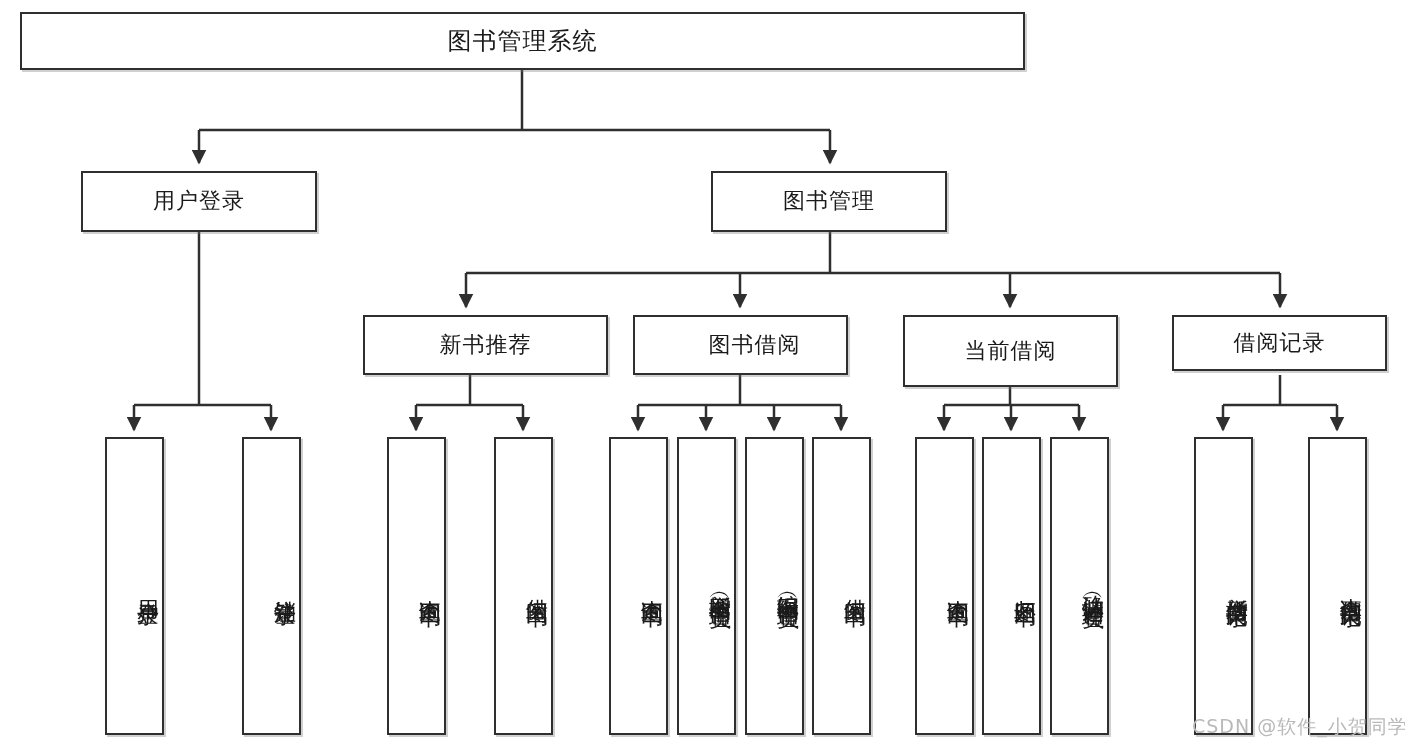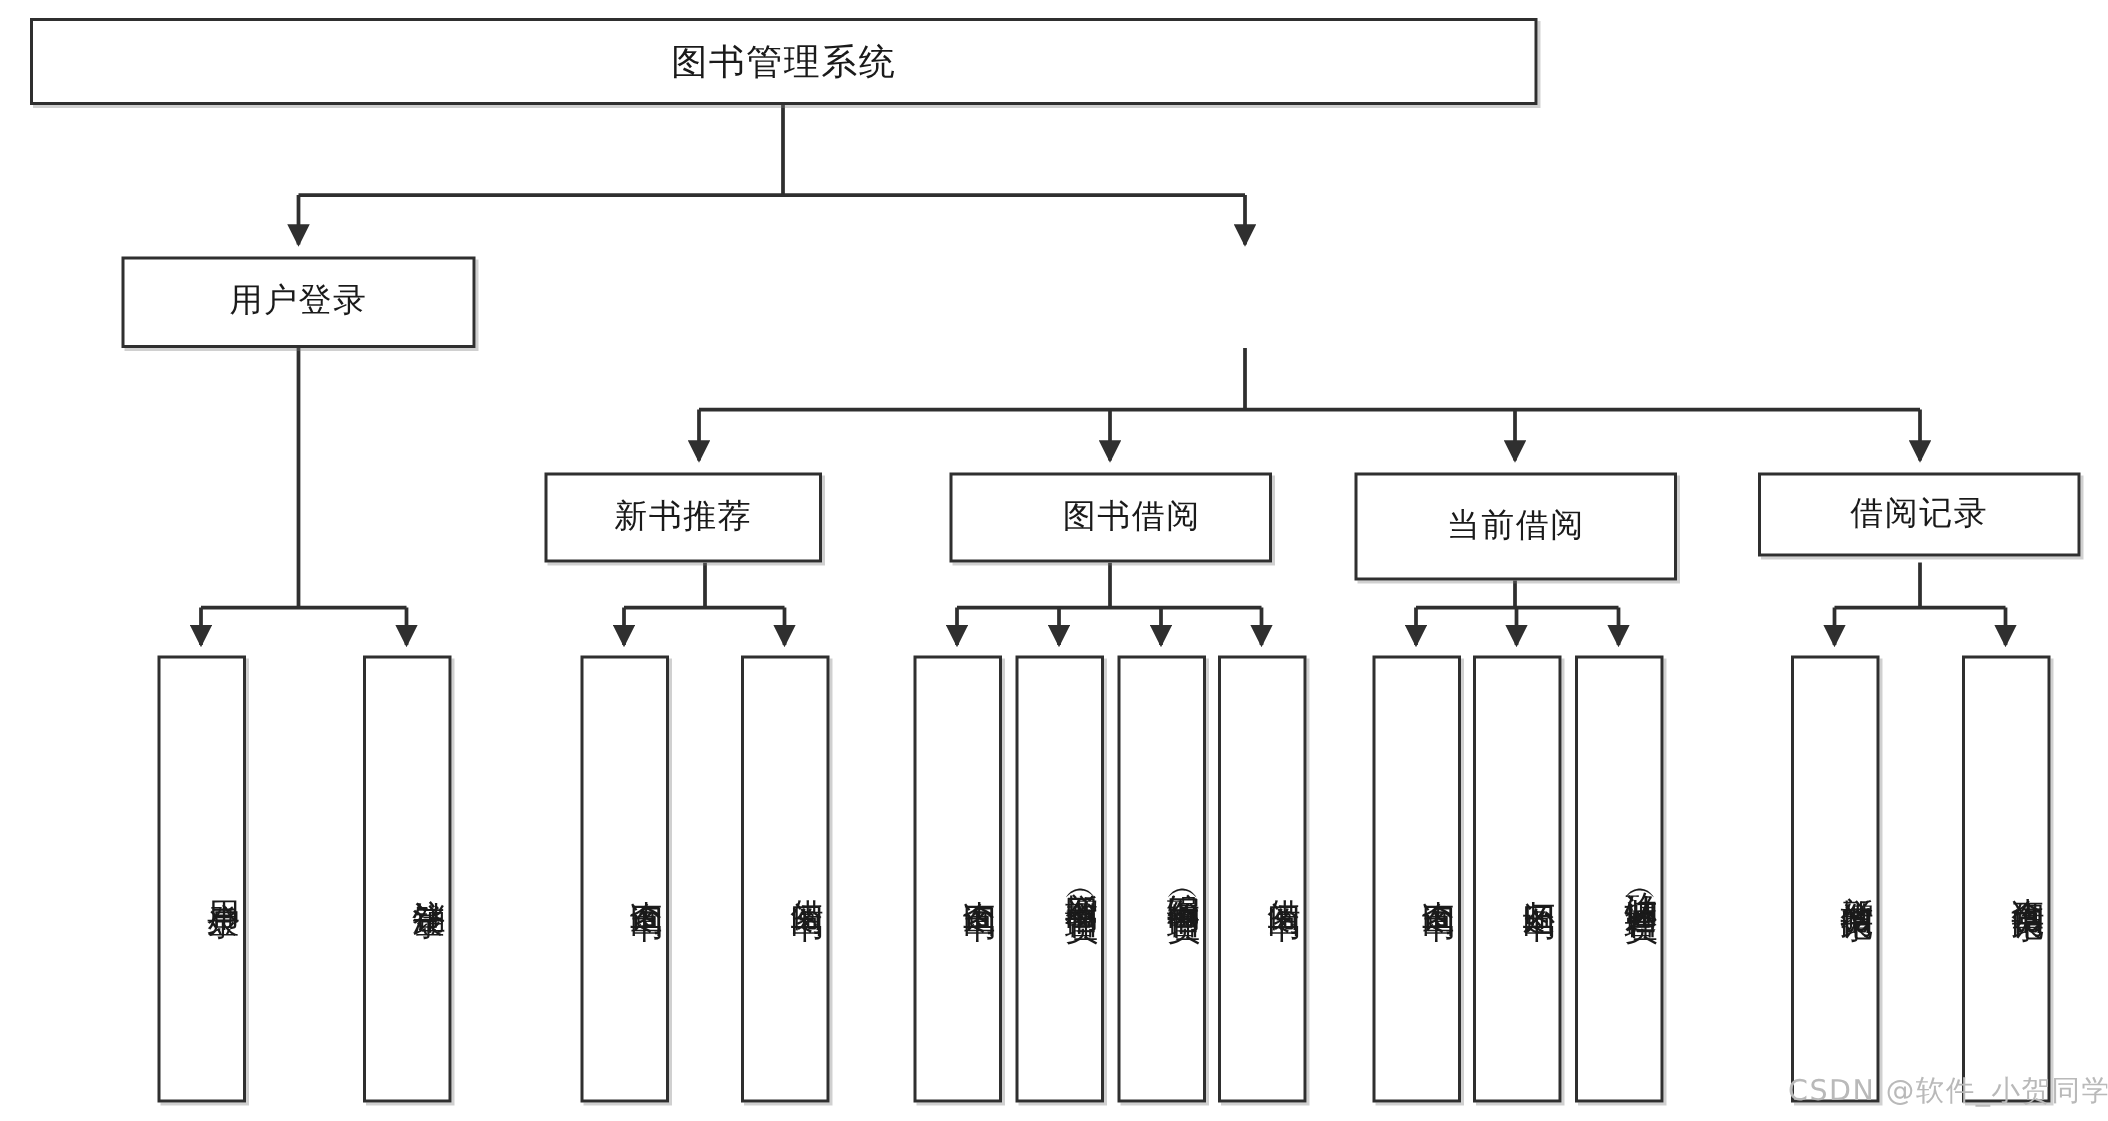--- a/index.html
+++ b/index.html
@@ -117,22 +117,23 @@
       <path d="M 1280 375 L 1280 405"></path>
       <path d="M 1223 405 L 1337 405"></path>
       <path d="M 1223 405 L 1223 430" marker-end="url(#arrow)"></path>
       <path d="M 1337 405 L 1337 430" marker-end="url(#arrow)"></path>
     </g>
   </svg>
 
   <div class="node horiz" id="title-node" style="left:20px; top:12px; width:1005px; height:58px;">图书管理系统</div>
 
   <div class="node horiz" style="left:81px; top:171px; width:236px; height:61px;">用户登录</div>
+  <div class="node horiz" style="left:711px; top:171px; width:236px; height:61px;">图书管理</div>
 
-  <div class="node horiz" style="left:363px; top:315px; width:185px; height:60px;">新书推荐</div>
+  <div class="node horiz" style="left:363px; top:315px; width:245px; height:60px;">新书推荐</div>
   <div class="node horiz" style="left:633px; top:315px; width:215px; height:60px;padding-left:28px;">图书借阅</div>
   <div class="node horiz" style="left:903px; top:315px; width:215px; height:72px;">当前借阅</div>
   <div class="node horiz" style="left:1172px; top:315px; width:215px; height:56px;">借阅记录</div>
 
   <div class="node vert" style="left:105px; top:437px; width:59px; height:298px;">用户登录</div>
   <div class="node vert" style="left:242px; top:437px; width:59px; height:298px;">注销登录</div>
 
   <div class="node vert" style="left:387px; top:437px; width:59px; height:298px;">查询图书</div>
   <div class="node vert" style="left:494px; top:437px; width:59px; height:298px;">借阅图书</div>
 

